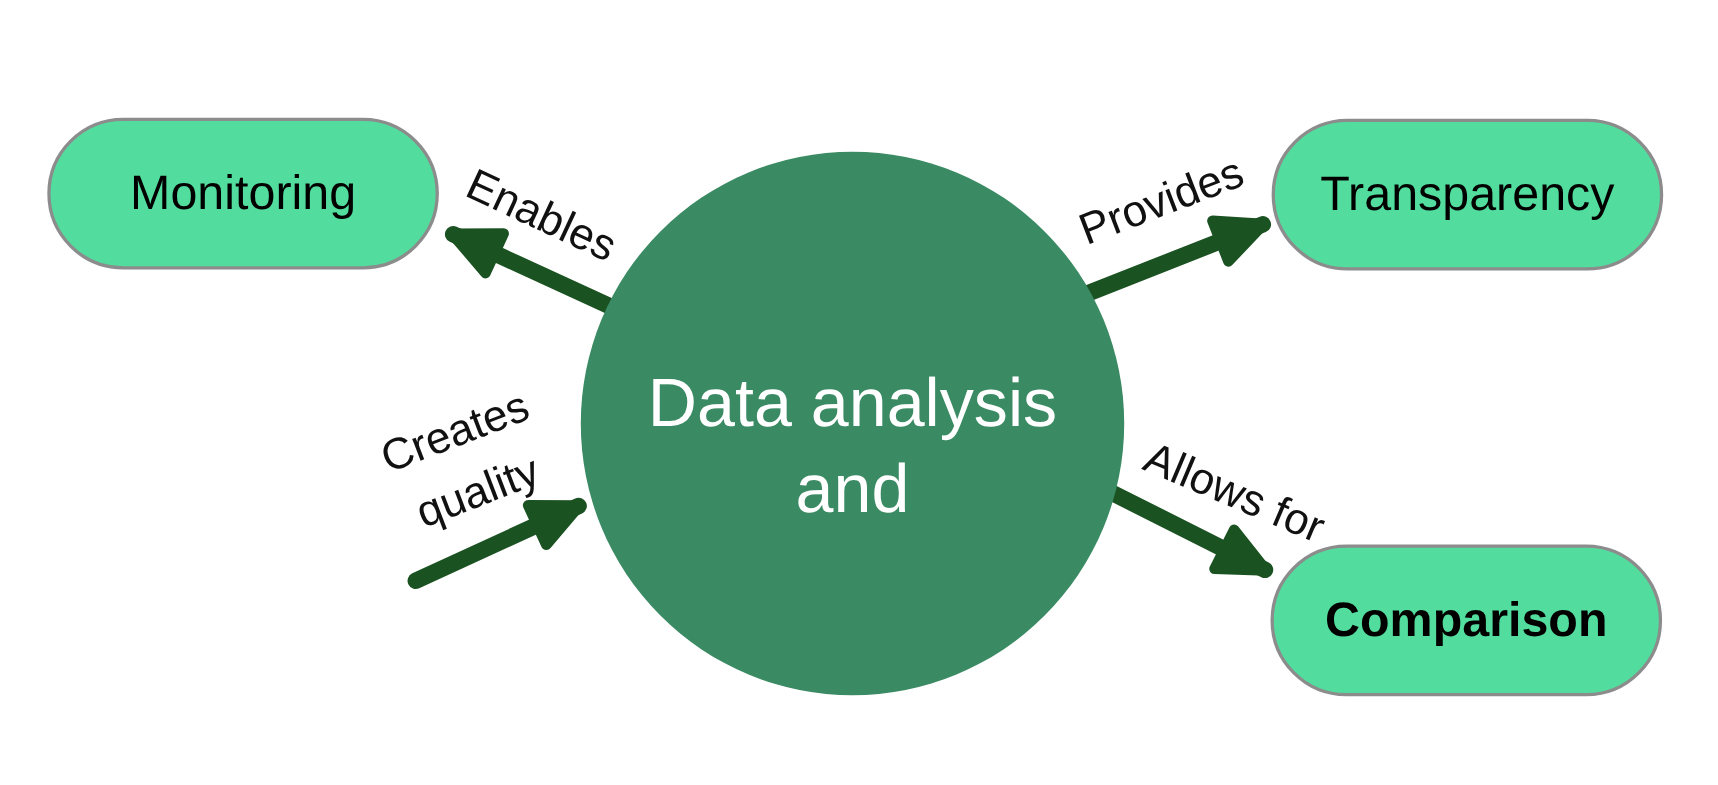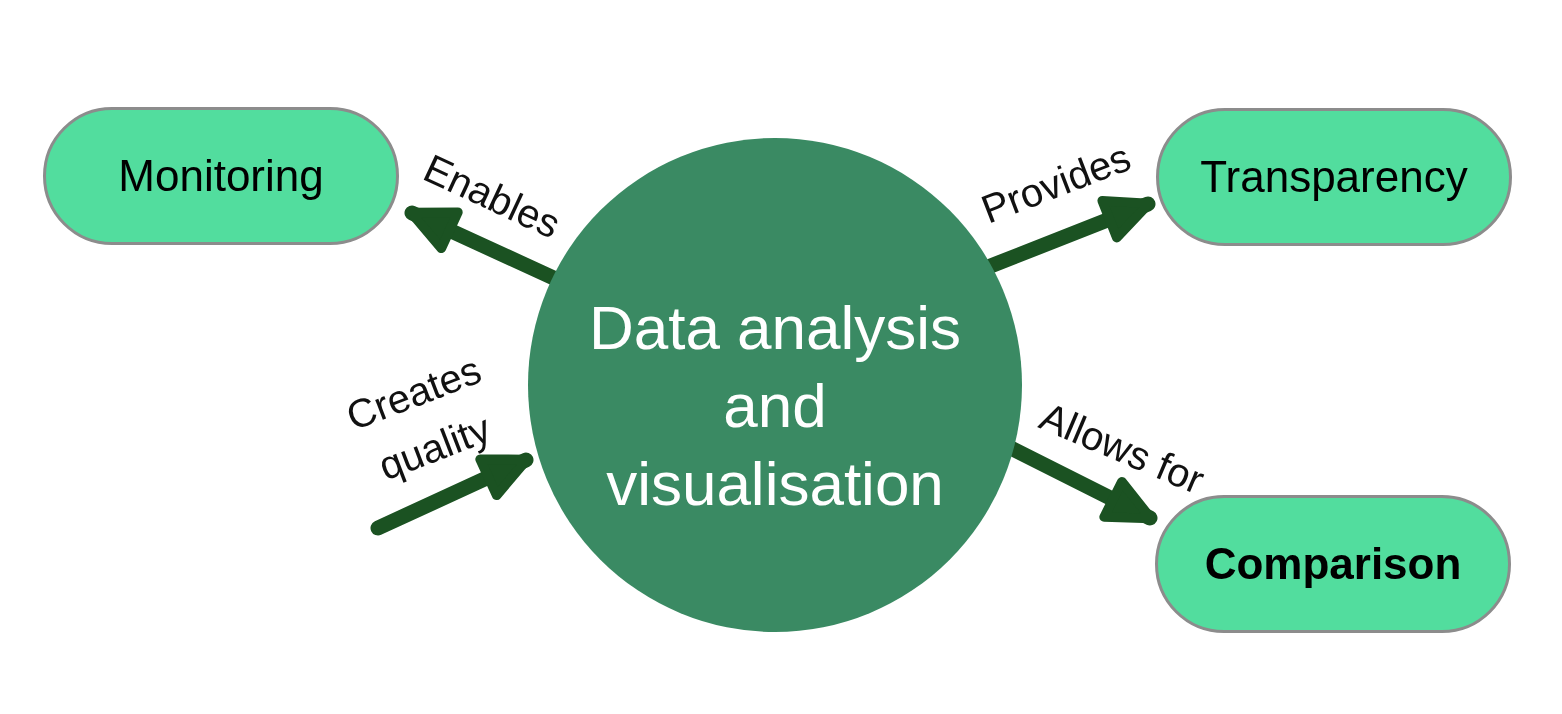--- a/index.html
+++ b/index.html
@@ -76,21 +76,20 @@
     <line x1="595" y1="297" x2="412" y2="213"></line>
     <line x1="950" y1="282" x2="1148" y2="204"></line>
     <line x1="378" y1="528" x2="526" y2="460"></line>
     <line x1="995" y1="440" x2="1150" y2="518"></line>
   </svg>
 
   <div class="center-node">
     <div class="center-text">
       <span>Data analysis</span>
       <span>and</span>
-      <span>visualisation</span>
     </div>
   </div>
 
   <div class="pill" id="pill-transparency">
     <span>Transparency</span>
   </div>
 
   <div class="pill" id="pill-monitoring">
     <span>Monitoring</span>
   </div>

